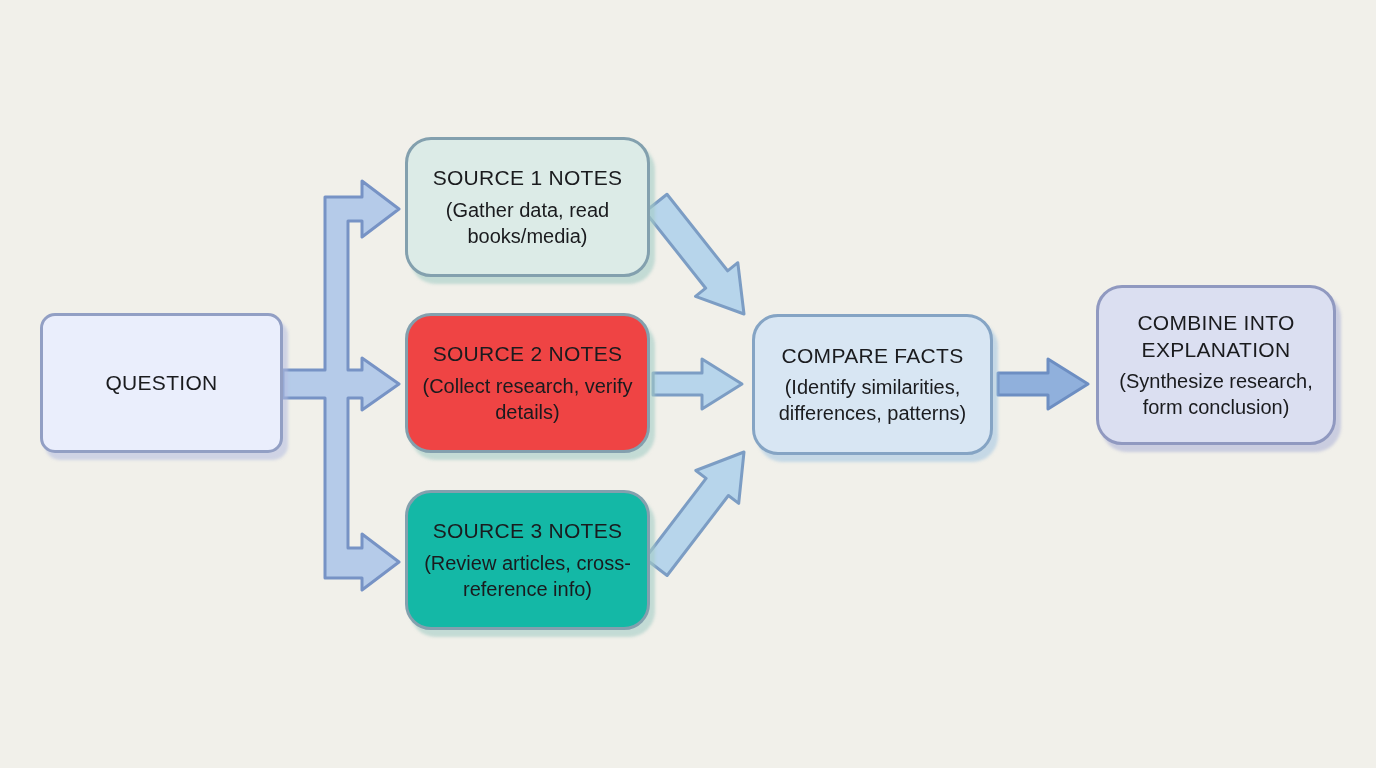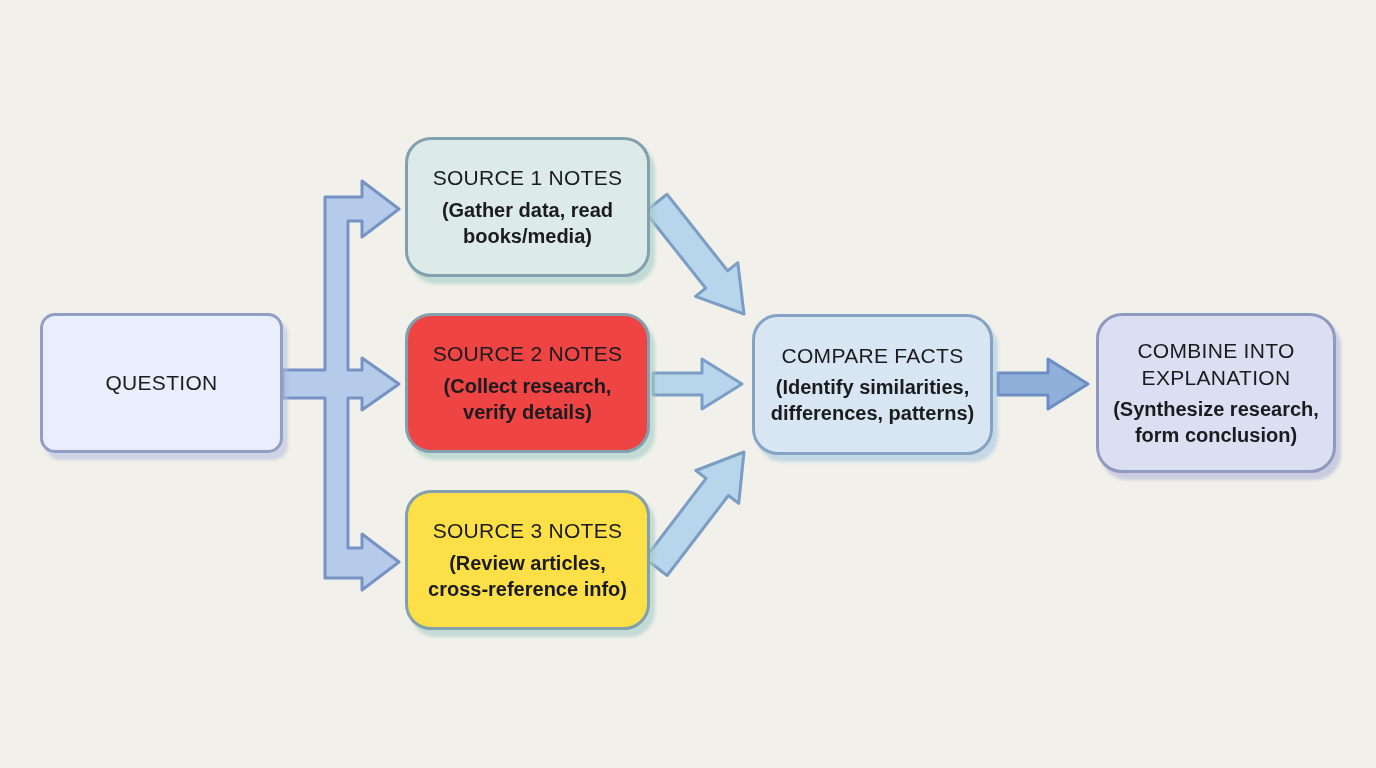--- a/index.html
+++ b/index.html
@@ -26,29 +26,29 @@
     color:#1a1b1e;
   }
   .node-title{
     font-size:21px;
     font-weight:500;
     letter-spacing:.3px;
     line-height:1.25;
   }
   .node-subtitle{
     font-size:20px;
-    font-weight:700;
+    font-weight:400;
     line-height:1.3;
   }
   .n-question{left:40px;top:313px;width:243px;height:140px;}
   .n-source1{left:405px;top:137px;width:245px;height:140px;}
   .n-source2{left:405px;top:313px;width:245px;height:140px;}
   .n-source3{left:405px;top:490px;width:245px;height:140px;}
   .n-compare{left:752px;top:314px;width:241px;height:141px;}
-  .n-combine{left:1096px;top:313px;width:240px;height:160px;}
+  .n-combine{left:1096px;top:285px;width:240px;height:160px;}
 </style>
 </head>
 <body>
 
 <div class="canvas">
 
   <svg id="arrows" viewBox="0 0 1376 768" xmlns="http://www.w3.org/2000/svg">
 
     <path id="comb-arrow" d="M 325 197 H 362 V 181 L 399 209 L 362 237 V 221 H 348
              V 370 H 362 V 358 L 399 384 L 362 410 V 398 H 348
@@ -68,21 +68,21 @@
   <div class="node n-source1" style="background: rgb(220, 235, 231); border-color: rgb(131, 160, 174); box-shadow: rgba(165, 205, 198, 0.6) 5px 7px 3px; color: rgb(26, 27, 30);">
     <div class="node-title">SOURCE 1 NOTES</div>
     <div class="node-subtitle">(Gather data, read books/media)</div>
   </div>
 
   <div class="node n-source2" style="background: #ef4444; border-color: rgb(131, 160, 174); box-shadow: rgba(165, 205, 198, 0.6) 5px 7px 3px; color: rgb(26, 27, 30);">
     <div class="node-title">SOURCE 2 NOTES</div>
     <div class="node-subtitle">(Collect research, verify details)</div>
   </div>
 
-  <div class="node n-source3" style="background: #fde047; border-color: rgb(131, 160, 174); box-shadow: rgba(165, 205, 198, 0.6) 5px 7px 3px; color: rgb(26, 27, 30);">
+  <div class="node n-source3" style="background: #14b8a6; border-color: rgb(131, 160, 174); box-shadow: rgba(165, 205, 198, 0.6) 5px 7px 3px; color: rgb(26, 27, 30);">
     <div class="node-title">SOURCE 3 NOTES</div>
     <div class="node-subtitle">(Review articles, cross-reference info)</div>
   </div>
 
   <div class="node n-compare" style="background: rgb(216, 230, 243); border-color: rgb(133, 164, 196); box-shadow: rgba(160, 196, 226, 0.55) 5px 7px 3px; color: rgb(26, 27, 30);">
     <div class="node-title">COMPARE FACTS</div>
     <div class="node-subtitle">(Identify similarities, differences, patterns)</div>
   </div>
 
   <div class="node n-combine" style="background: rgb(219, 223, 241); border-color: rgb(144, 153, 192); box-shadow: rgba(176, 181, 216, 0.6) 5px 7px 3px; color: rgb(26, 27, 30);">

